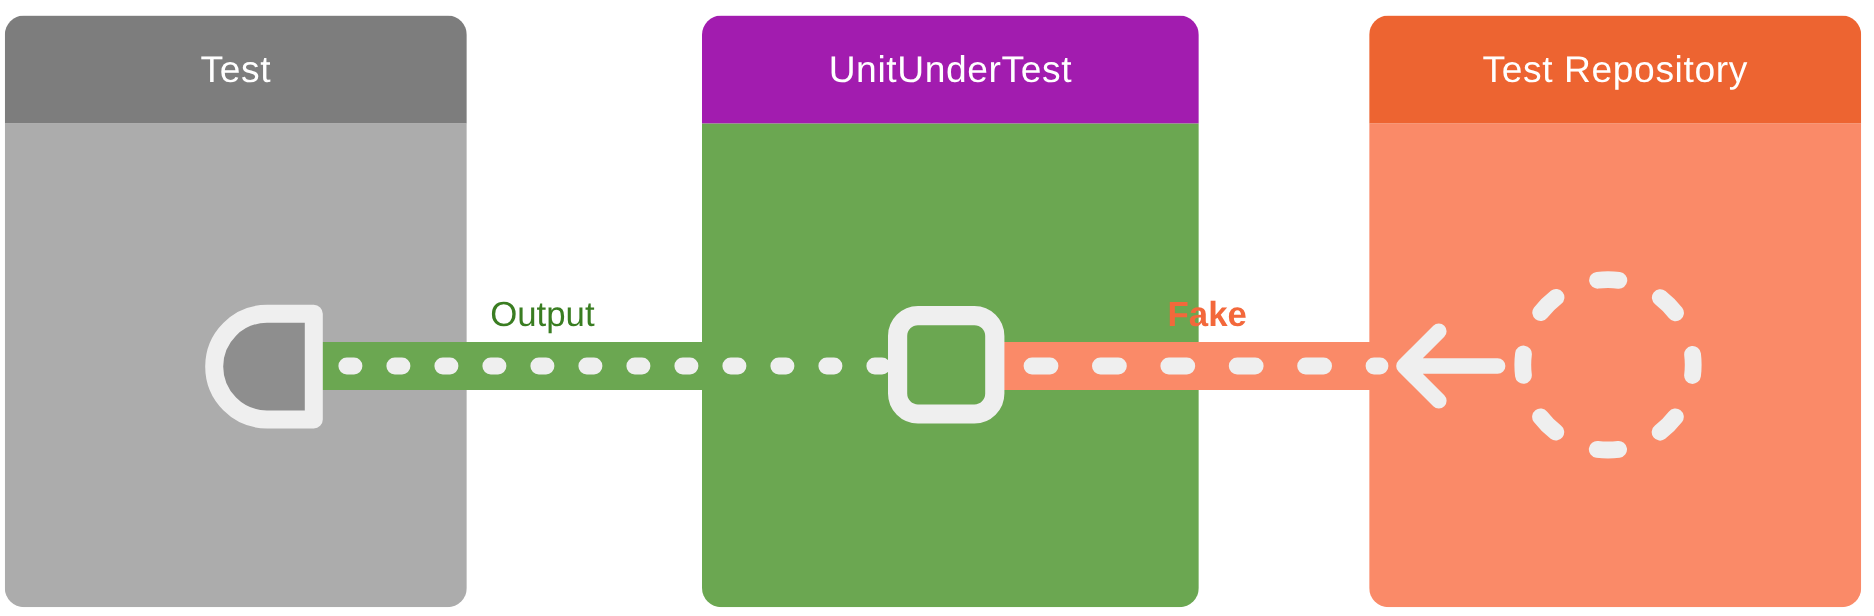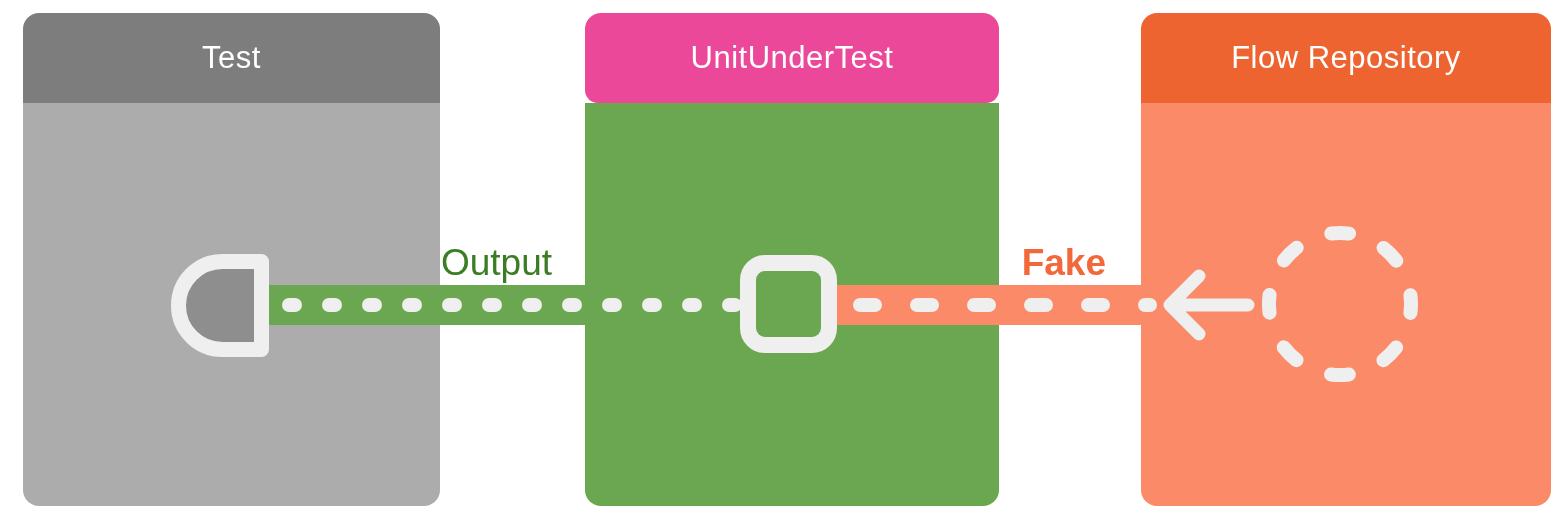--- a/index.html
+++ b/index.html
@@ -26,45 +26,45 @@
     height: 90px;
     line-height: 90px;
     text-align: center;
     color: #ffffff;
     font-size: 31px;
     letter-spacing: 0.5px;
     white-space: nowrap;
   }
   .box-body { height: 403px; }
 
-  .box-test { left: 23px; width: 417px; }
+  .box-test { left: 4px; width: 385px; }
   .box-test .box-header { background: #7D7D7D; }
   .box-test .box-body   { background: #ACACAC; }
 
   .box-uut { left: 585px; width: 414px; }
-  .box-uut .box-header { background: #ec4899; border-radius: 13px; }
+  .box-uut .box-header { background: #a21caf; }
   .box-uut .box-body   { background: #6BA751; }
 
   .box-fake { left: 1141px; width: 410px; }
   .box-fake .box-header { background: #ED6431; }
   .box-fake .box-body   { background: #FA8A68; }
 
   .overlay {
     position: absolute;
     left: 0; top: 0;
     width: 1562px;
     height: 513px;
     pointer-events: none;
   }
   .conn-label {
     position: absolute;
     top: 246px;
     width: 200px;
-    text-align: right;
-    font-size: 37px;
+    text-align: center;
+    font-size: 29px;
     line-height: 34px;
     white-space: nowrap;
   }
   .label-output {
     left: 352px;
     color: #3A7D22;
     font-weight: 400;
   }
   .label-flow {
     left: 906px;
@@ -86,21 +86,21 @@
 
   <div class="box box-uut">
     <div class="box-header">
       <span>UnitUnderTest</span>
     </div>
     <div class="box-body"></div>
   </div>
 
   <div class="box box-fake">
     <div class="box-header">
-      <span>Flow Repository</span>
+      <span>Test Repository</span>
     </div>
     <div class="box-body"></div>
   </div>
 
   <svg class="overlay" viewBox="0 0 1562 513" xmlns="http://www.w3.org/2000/svg">
 
     <rect x="268" y="285" width="520" height="40" fill="#6BA751"></rect>
 
     <rect x="788" y="285" width="362" height="40" fill="#FA8A68"></rect>
 

